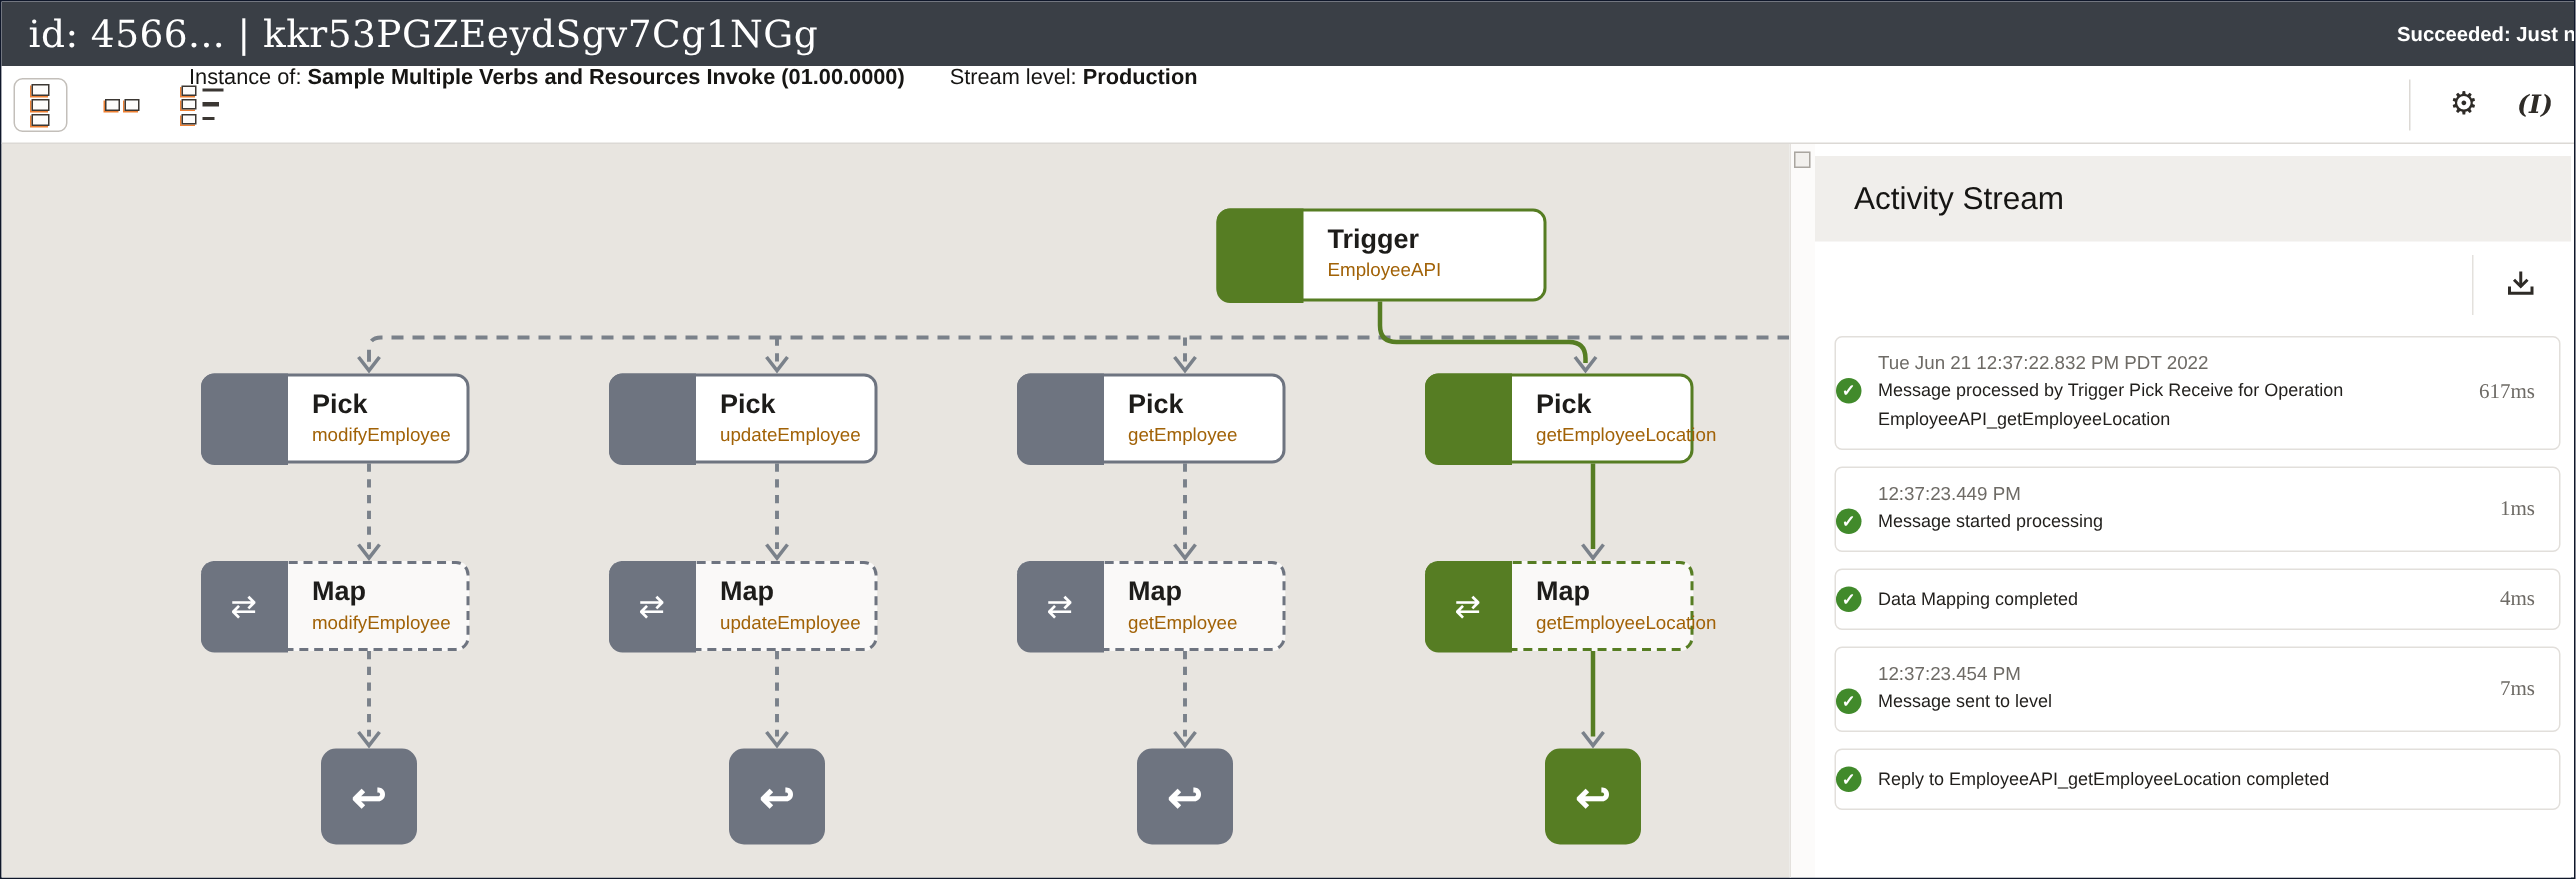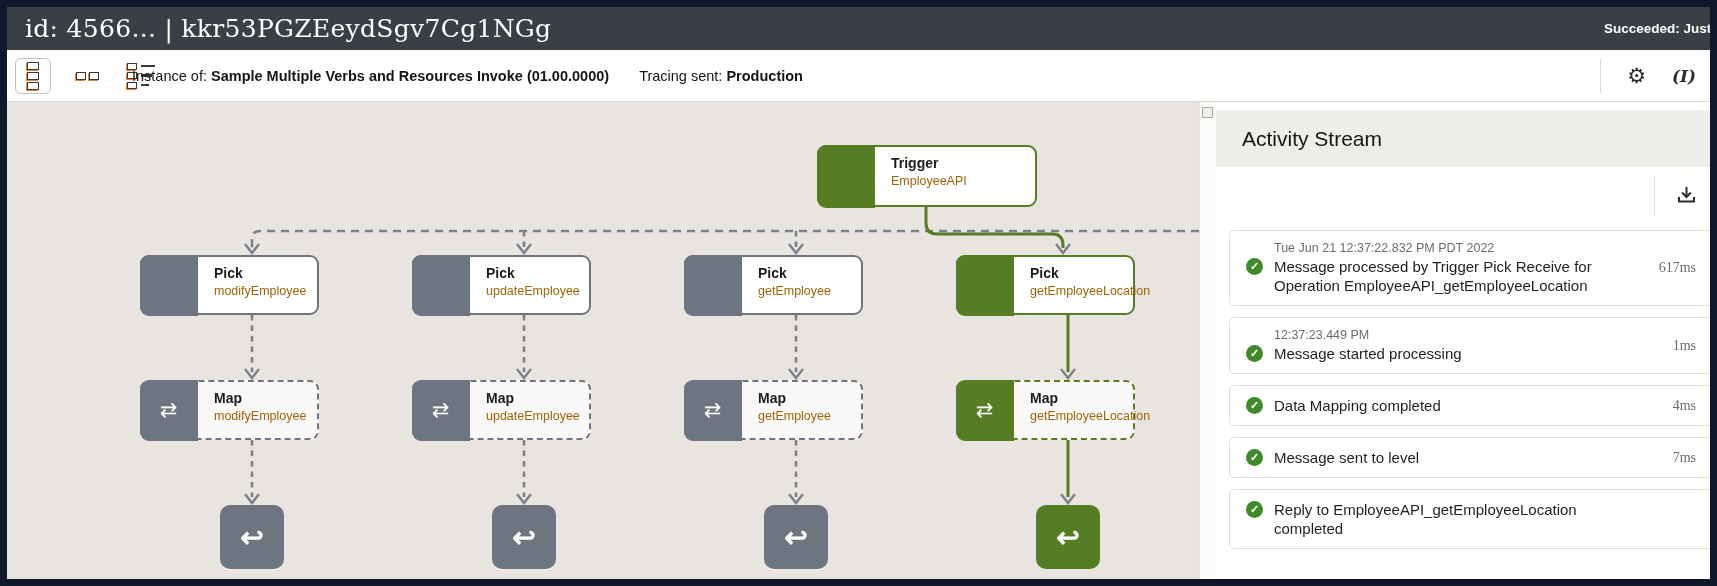--- a/index.html
+++ b/index.html
@@ -1,18 +1,18 @@
 <!DOCTYPE html>
 <html><head>
 <meta charset="utf-8">
 <style>
   * { margin:0; padding:0; box-sizing:border-box; }
   body { font-family:"Liberation Sans", sans-serif; background:#ffffff; }
 
-  #screen { position:relative; width:1717px; height:586px; border:7px solid #0f172a;
+  #screen { position:relative; width:1717px; height:586px; border:1px solid #0f172a;
             overflow:hidden; background:#ffffff; }
 
   
   .titlebar { position:absolute; left:0; top:0; width:100%; height:43px;
               background:#3a3f46; overflow:hidden; }
   .titlebar .wtitle { position:absolute; left:18px; top:0; line-height:43px;
               font-family:"DejaVu Serif", serif; font-size:25px; color:#ffffff;
               white-space:nowrap; letter-spacing:.3px; }
   .titlebar .wstatus { position:absolute; left:1597px; top:0; line-height:43px;
               font-size:13.5px; font-weight:bold; color:#ffffff; white-space:nowrap; }
@@ -29,41 +29,41 @@
         box-shadow:-1px 1px 0 rgba(235,106,15,.85); }
   .stackv { display:flex; flex-direction:column; gap:2px; }
   .stackv .sq { width:12px; height:8px; }
   .stackh { display:flex; gap:3px; }
   .stackh .sq { width:10px; height:8px; }
   .treeicon { display:flex; flex-direction:column; gap:2.5px; }
   .treerow { display:flex; align-items:center; gap:4px; }
   .treerow .sq { width:10px; height:7px; }
   .treerow .ln { height:2.5px; background:#3b3733; }
   .tb-text { position:absolute; left:125px; top:0; height:100%; display:flex;
-             align-items:center; gap:30px; font-size:14.5px; color:#161513; }
+             align-items:flex-start; gap:30px; font-size:14.5px; color:#161513; }
   .tb-text b { font-weight:bold; }
   .tb-right { position:absolute; right:14px; top:0; height:100%; display:flex;
               align-items:center; gap:26px; }
   .tb-divider { width:1px; height:34px; background:#dcd9d5; }
   .gear { font-size:21px; color:#2e2b27; line-height:1; cursor:default; }
   .infoi { font-family:"DejaVu Serif", serif; font-style:italic; font-weight:bold;
            font-size:17px; color:#2e2b27; }
 
   
   .canvas { position:absolute; left:0; top:95px; width:1192px; height:491px;
             background:#e8e5e0; overflow:hidden; }
   .canvas svg { position:absolute; left:0; top:0; pointer-events:none; }
 
   .node { position:absolute; width:179px; height:60px; background:#ffffff;
           border:2.5px solid #6e7480; border-radius:9px; }
   .node .block { position:absolute; left:-2.5px; top:-2.5px; bottom:-2.5px; width:58px;
           background:#6e7480; border-radius:9px 0 0 9px; display:flex;
           align-items:center; justify-content:center; color:#fff; font-size:21px; }
   .node .txt { position:absolute; left:72px; top:8px; white-space:nowrap; }
-  .node .ntitle { font-size:14px; font-weight:bold; color:#1d1c1a; }
+  .node .ntitle { font-size:18px; font-weight:bold; color:#1d1c1a; }
   .node .nsub { font-size:12.5px; color:#a16207; margin-top:3px; }
   .node.dashed { border-style:dashed; background:#faf9f8; }
   .node.green, .ret.green { border-color:#567d23; }
   .node.green .block { background:#567d23; }
   .trigger { left:810px; top:43px; width:220px; height:62px; border-color:#567d23; }
   .trigger .block { background:#567d23; }
   .pick { top:153px; }
   .map  { top:278px; }
   .ret { position:absolute; top:403px; width:64px; height:64px; background:#6e7480;
          border-radius:10px; display:flex; align-items:center; justify-content:center;
@@ -90,27 +90,27 @@
   .panel-header { position:absolute; left:0; top:8px; width:100%; height:57px;
            background:#f0eeeb; display:flex; align-items:center; padding-left:26px; }
   .panel-header .ptitle { font-size:21px; font-weight:400; color:#161513; }
   .panel-toolbar { position:absolute; left:0; top:65px; width:100%; height:57px;
            display:flex; align-items:center; justify-content:flex-end; }
   .pt-divider { width:1px; height:40px; background:#e4e1dd; margin-right:22px; }
   .dl-btn { margin-right:24px; display:flex; align-items:center; }
   .entries { position:absolute; left:13px; top:128px; width:484px; display:flex;
              flex-direction:column; gap:11px; }
   .entry { position:relative; background:#ffffff; border:1px solid #e2dfdb;
-           border-radius:5px; padding:10px 70px 10px 16px; }
+           border-radius:5px; padding:10px 70px 10px 0; }
   .entry .ts { font-size:12.5px; color:#6e6b66; margin-left:28px; margin-bottom:2px; }
   .entry .erow { display:flex; gap:11px; }
   .check { flex:0 0 auto; width:17px; height:17px; border-radius:50%; background:#418a2b;
            color:#ffffff; font-size:11px; font-weight:bold; display:flex;
            align-items:center; justify-content:center; margin-top:1px; }
-  .entry .msg { font-size:15px; line-height:19px; color:#211f1c; max-width:330px; }
+  .entry .msg { font-size:12px; line-height:19px; color:#211f1c; max-width:330px; }
   .entry .dur { position:absolute; right:16px; top:50%; transform:translateY(-50%);
            font-size:14px; color:#6e6b66;font-family:Liberation Serif, serif; }
 </style>
 </head>
 <body>
 
 <div id="screen">
 
   <div class="titlebar">
     <div class="wtitle">id: 4566... | kkr53PGZEeydSgv7Cg1NGg</div>
@@ -148,21 +148,21 @@
             </span>
         </span>
       </div>
     </div>
     <div class="tb-text">
       <span>
         <span>Instance of:</span>
         <b>Sample Multiple Verbs and Resources Invoke (01.00.0000)</b>
       </span>
       <span>
-        <span>Tracing sent:</span>
+        <span>Stream level:</span>
         <b>Production</b>
       </span>
     </div>
     <div class="tb-right">
       <span class="tb-divider"></span>
       <span class="gear">⚙</span>
       <span class="infoi">(I)</span>
     </div>
   </div>
 
@@ -337,20 +337,21 @@
 
         <div class="entry">
           <div class="erow">
             <span class="check">✓</span>
             <span class="msg">Data Mapping completed</span>
           </div>
           <span class="dur">4ms</span>
         </div>
 
         <div class="entry">
+          <div class="ts">12:37:23.454 PM</div>
           <div class="erow">
             <span class="check">✓</span>
             <span class="msg">Message sent to level</span>
           </div>
           <span class="dur">7ms</span>
         </div>
 
         <div class="entry">
           <div class="erow">
             <span class="check">✓</span>

